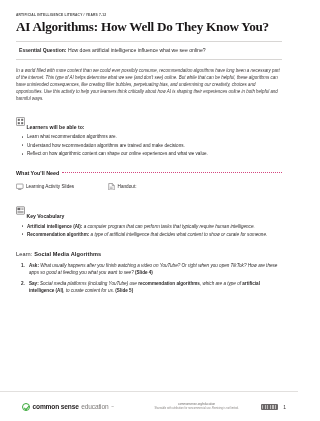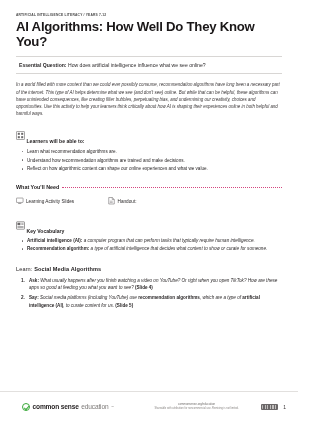--- a/index.html
+++ b/index.html
@@ -21,21 +21,21 @@
   .eyebrow {
     font-size: 3.3px;
     letter-spacing: 0.18px;
     color: #4a4a4a;
     text-transform: uppercase;
     font-weight: 600;
     line-height: 1.2;
     margin-bottom: 2px;
   }
   .doc-title {
-    font-family: Liberation Sans, sans-serif;
+    font-family: Liberation Serif, serif;
     font-size: 13.2px;
     font-weight: 700;
     letter-spacing: -0.25px;
     line-height: 1.12;
     color: #1a1718;
     margin-bottom: 6px;
   }
 
   
   .eq-wrap {

